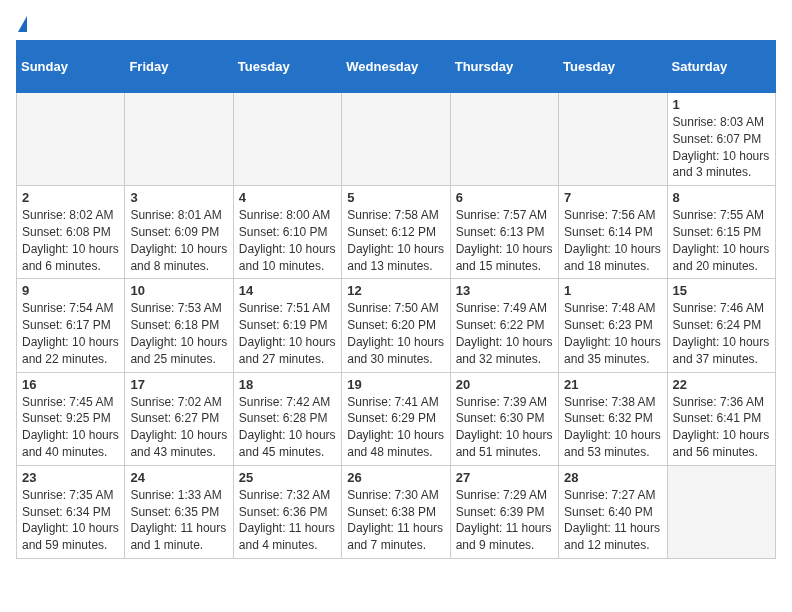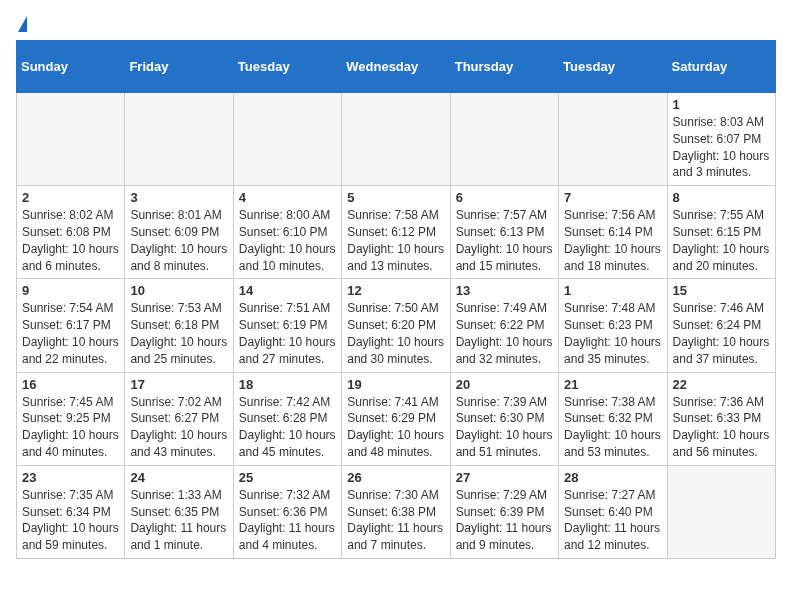--- a/index.html
+++ b/index.html
@@ -243,21 +243,21 @@
         </td>
         <td>
           <div class="day-number">21</div>
           <div class="day-info">Sunrise: 7:38 AM
 Sunset: 6:32 PM
 Daylight: 10 hours and 53 minutes.</div>
         </td>
         <td>
           <div class="day-number">22</div>
           <div class="day-info">Sunrise: 7:36 AM
-Sunset: 6:33 PM
+Sunset: 6:41 PM
 Daylight: 10 hours and 56 minutes.</div>
         </td>
       </tr>
       <tr>
         <td>
           <div class="day-number">23</div>
           <div class="day-info">Sunrise: 7:35 AM
 Sunset: 6:34 PM
 Daylight: 10 hours and 59 minutes.</div>
         </td>

